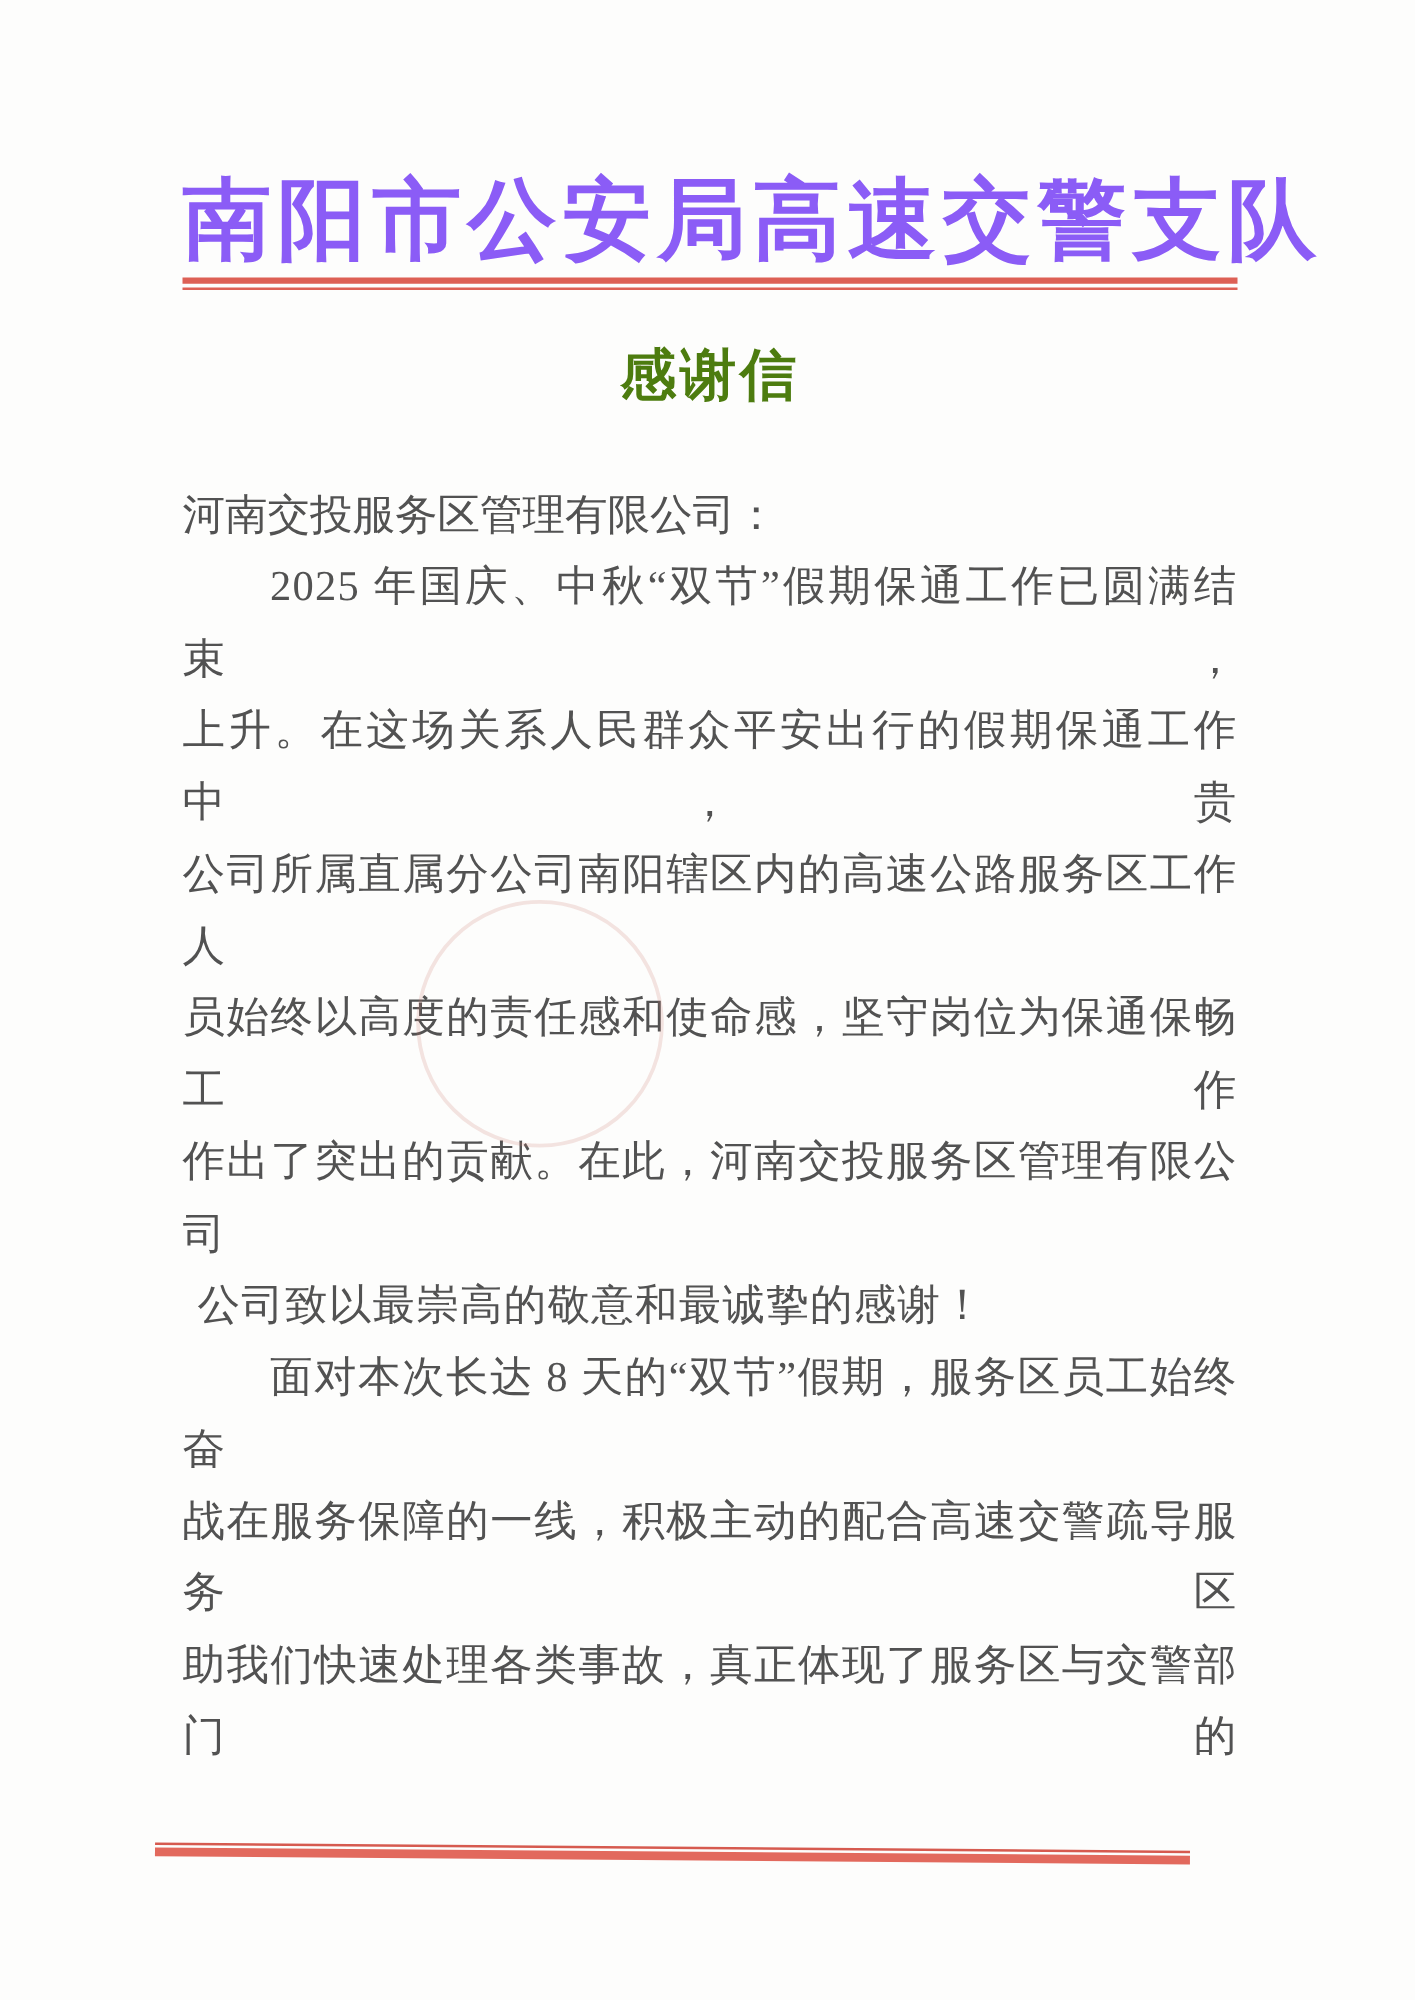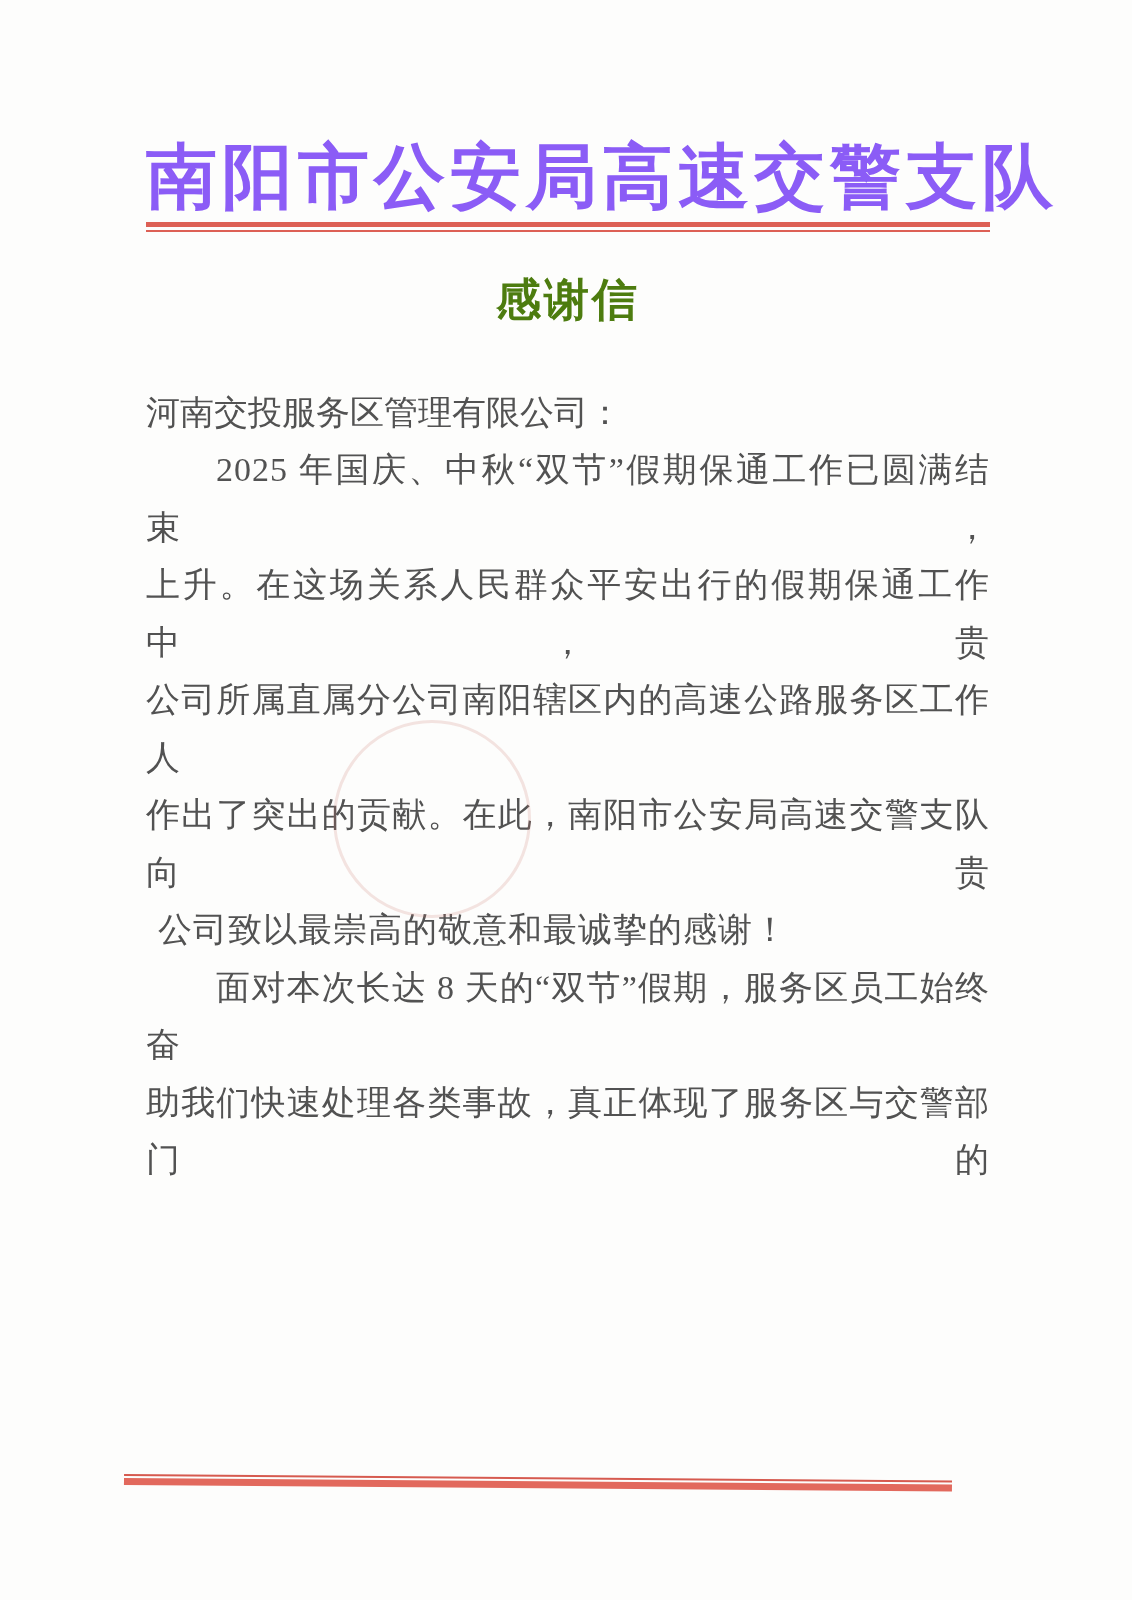--- a/index.html
+++ b/index.html
@@ -93,23 +93,25 @@
       </div>
     </header>
 
     <h2 class="doc-title">感谢信</h2>
 
     <div class="body-block">
       <p class="salutation">河南交投服务区管理有限公司：</p>
       <p class="line indent">2025 年国庆、中秋“双节”假期保通工作已圆满结束，</p>
       <p class="line">上升。在这场关系人民群众平安出行的假期保通工作中，贵</p>
       <p class="line">公司所属直属分公司南阳辖区内的高速公路服务区工作人</p>
-      <p class="line">作出了突出的贡献。在此，南阳市公安局高速交警支队向贵</p>
+      <p class="line">员始终以高度的责任感和使命感，坚守岗位为保通保畅工作</p>
+      <p class="line">作出了突出的贡献。在此，河南交投服务区管理有限公司</p>
       <p class="line end">公司致以最崇高的敬意和最诚挚的感谢！</p>
       <p class="line indent">面对本次长达 8 天的“双节”假期，服务区员工始终奋</p>
+      <p class="line">战在服务保障的一线，积极主动的配合高速交警疏导服务区</p>
       <p class="line">助我们快速处理各类事故，真正体现了服务区与交警部门的</p>
 
     </div>
   </div>
 
   <div class="stamp"></div>
 
   <div class="bottom-rule">
     <div class="thin"></div>
     <div class="gap"></div>

